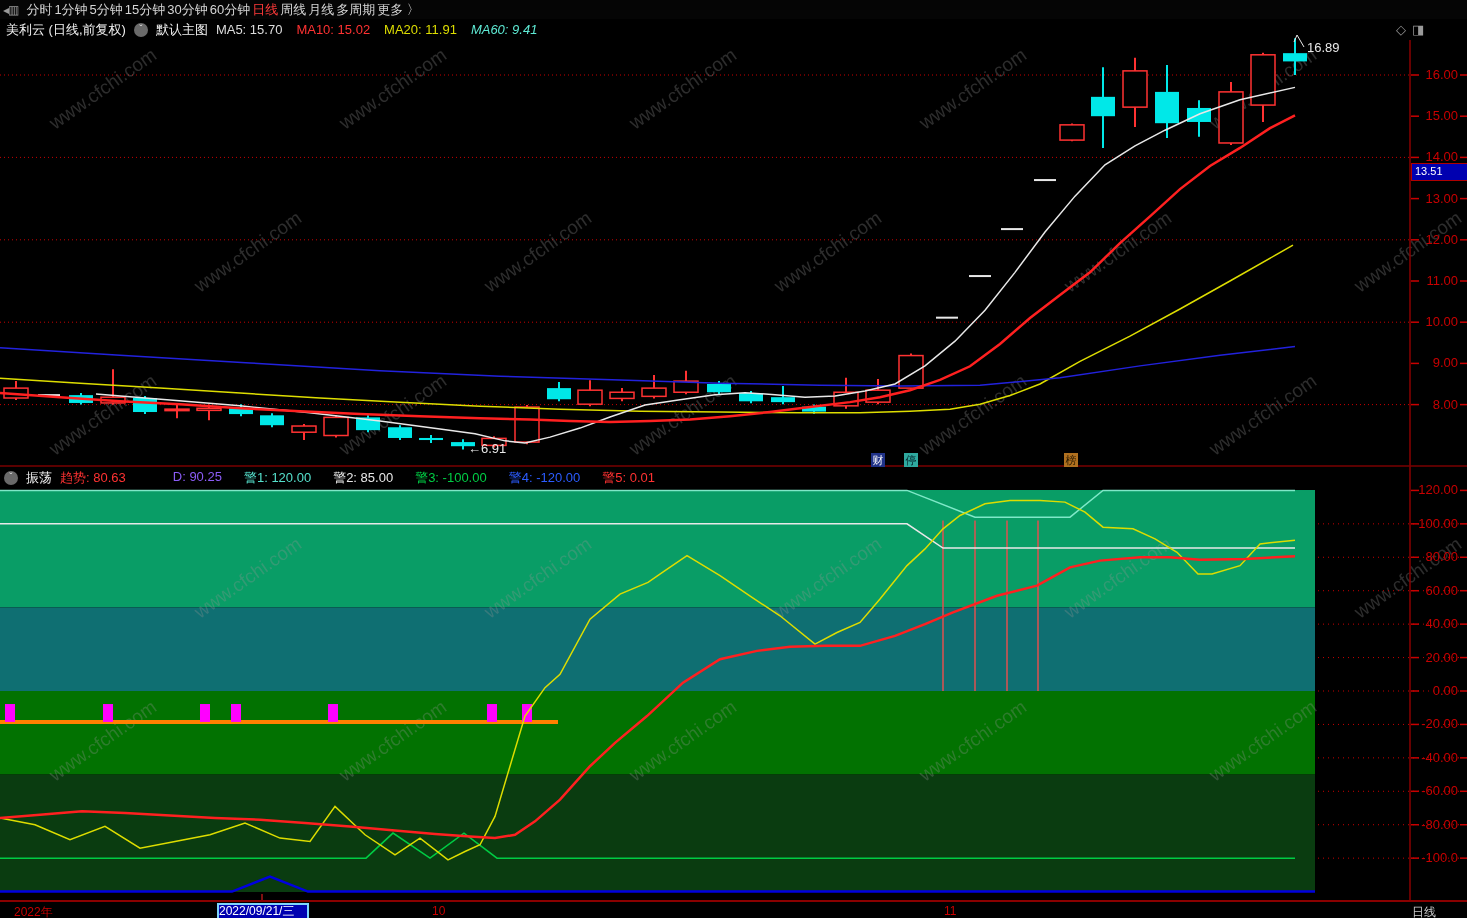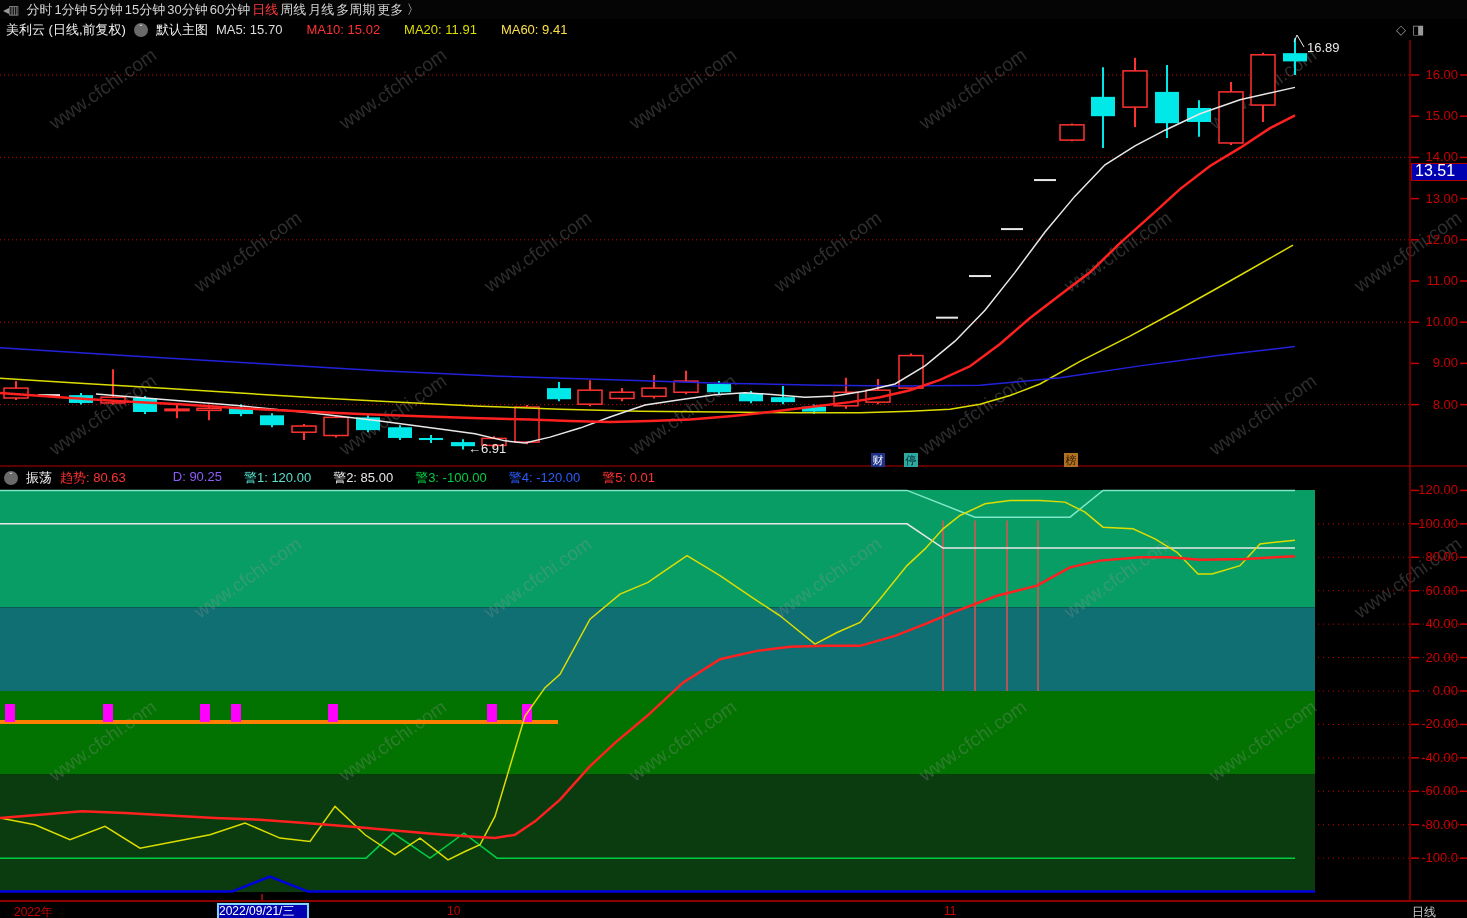--- a/index.html
+++ b/index.html
@@ -15,25 +15,25 @@
   .menu-right{margin-left:auto;display:flex;align-items:center;gap:5px;padding-right:3px;}
   .tool-btn{background:#1d1d1d;border:1px solid #6f6f6f;border-bottom-color:#2a2a2a;
             border-right-color:#2a2a2a;color:#d8d8d8;font-size:13px;padding:0 6px;
             height:16px;line-height:15px;white-space:nowrap;}
   .titlebar{position:absolute;left:0;top:19px;width:1410px;height:21px;z-index:3;
             display:flex;align-items:center;font-size:13px;gap:8px;padding-left:6px;}
   .sym-title{color:#f0f0f0;}
   .drop-icon{display:inline-flex;align-items:center;justify-content:center;width:14px;height:14px;
              border-radius:50%;background:#6a6a6a;color:#e8e8e8;font-size:10px;line-height:14px;}
   .layout-label{color:#f0f0f0;}
-  .ma-values{display:flex;gap:24px;}
+  .ma-values{display:flex;gap:14px;}
   .corner-icons{position:absolute;top:22px;left:1396px;z-index:3;display:flex;gap:6px;
                 color:#9a9a9a;font-size:13px;}
   .price-tag{position:absolute;left:1411px;top:163px;width:52px;height:16px;z-index:3;
-             background:#0000b0;border:1px solid #b00000;color:#fff;font-size:16px;
+             background:#0000b0;border:1px solid #b00000;color:#fff;font-size:11px;
              line-height:14px;padding-left:3px;}
   .indicator-header{position:absolute;left:0;top:468px;width:1410px;height:20px;z-index:3;
                     display:flex;align-items:center;font-size:13px;gap:8px;padding-left:4px;}
   .osc-name{color:#f0f0f0;}
   .osc-values{display:flex;gap:22px;}
   .badge{position:absolute;width:14px;height:14px;z-index:3;font-size:11px;text-align:center;
          line-height:14px;}
   .annotation{position:absolute;z-index:3;font-size:13px;color:#e8e8e8;white-space:nowrap;}
   .bottom-axis{position:absolute;left:0;top:900px;width:1467px;height:18px;z-index:3;
                background:#000;border-top:2px solid #8a0000;font-size:12px;}
@@ -321,21 +321,21 @@
   </div>
 
   <div class="titlebar">
     <span class="sym-title">美利云 (日线,前复权)</span>
     <span class="drop-icon">ˇ</span>
     <span class="layout-label">默认主图</span>
     <div class="ma-values" id="ma-values">
         <span class="" style="color: rgb(220, 220, 220);">MA5: 15.70</span>
         <span class="" style="color: rgb(255, 50, 50);">MA10: 15.02</span>
         <span class="" style="color: rgb(221, 221, 0);">MA20: 11.91</span>
-        <span class="" style="color: #fde047;">MA60: 9.41</span>
+        <span class="" style="color: #5eead4; font-style: italic;">MA60: 9.41</span>
       </div>
   </div>
 
   <div class="corner-icons">
     <span>◇</span>
     <span>◨</span>
   </div>
 
   <div class="price-tag">13.51</div>
 
@@ -358,17 +358,17 @@
         <span class="" style="color: rgb(232, 232, 232);">警2: 85.00</span>
         <span class="" style="color: rgb(0, 204, 68);">警3: -100.00</span>
         <span class="" style="color: rgb(43, 92, 255);">警4: -120.00</span>
         <span class="" style="color: rgb(255, 50, 50);">警5: 0.01</span>
       </div>
   </div>
 
   <div class="bottom-axis">
     <span class="ax-label" style="left:14px;">2022年</span>
     <span class="sel-date">2022/09/21/三</span>
-    <span id="month-marks"><span class="ax-label" style="left: 447px;">10</span><span class="ax-label" style="left: 944px;">11</span></span>
+    <span id="month-marks"><span class="ax-label" style="left: 432px;">10</span><span class="ax-label" style="left: 944px;">11</span></span>
     <span class="period-label">日线</span>
   </div>
 
 </div>
 
 </body></html>

